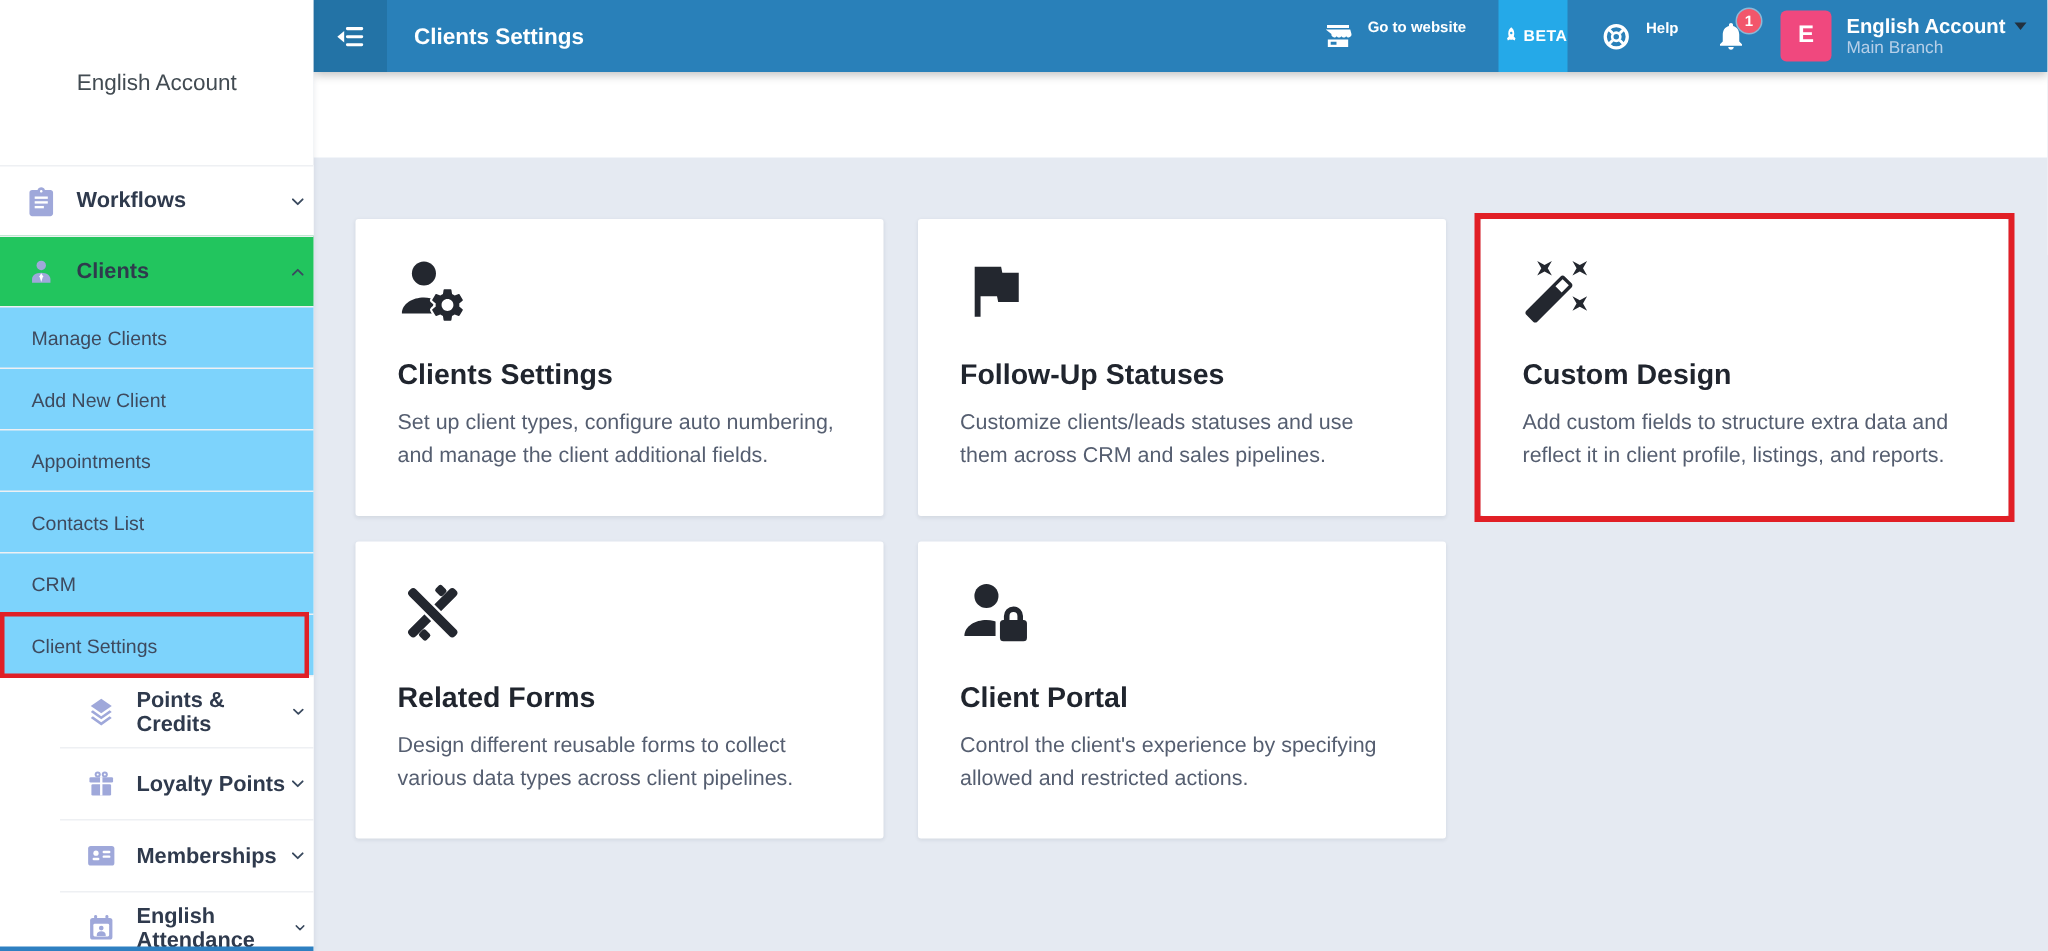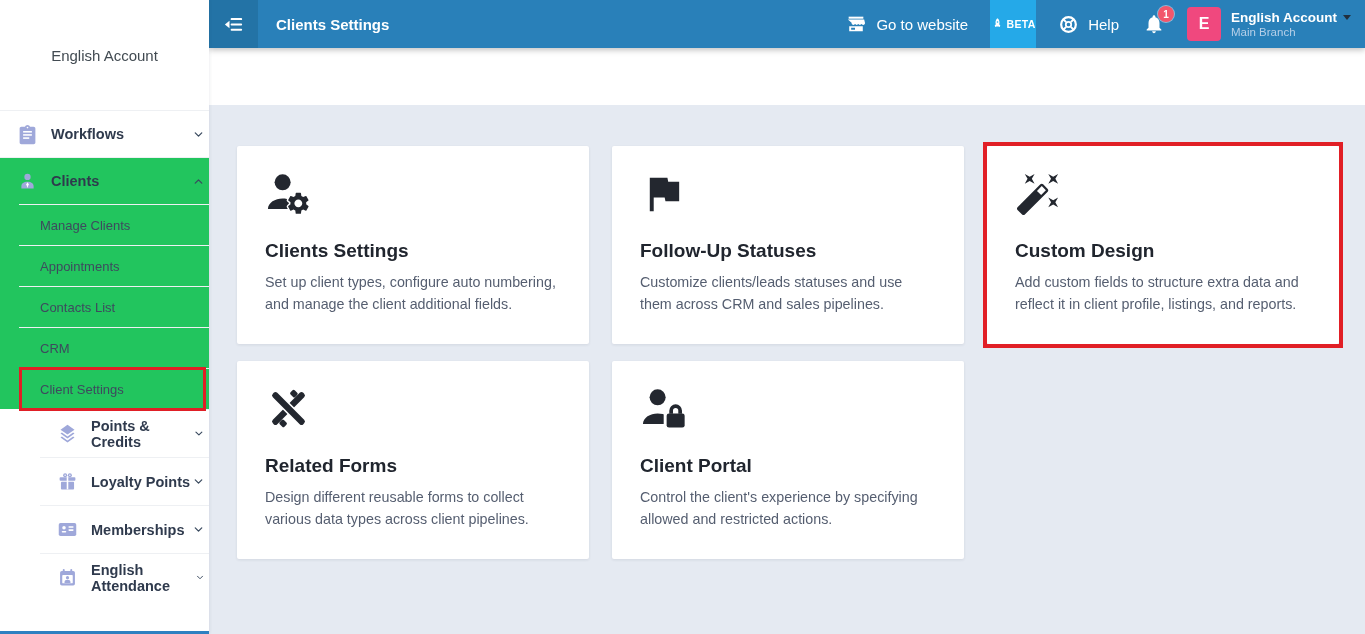--- a/index.html
+++ b/index.html
@@ -11,36 +11,36 @@
              z-index:5; box-shadow:1px 0 3px rgba(30,40,70,.07); }
   .side-head { height:110px; display:flex; align-items:center; justify-content:center;
                font-size:15px; font-weight:500; color:#424b52; }
   .m-item { height:47px; display:flex; align-items:center; padding:0 4px 0 17px;
             border-top:1px solid #eef0f3; cursor:pointer; background:#fff; }
   .m-item.active { background:#22c55e; }
   .m-item.tall { height:48px;margin-left:40px; }
   .m-icon { width:21px; height:21px; margin-right:13px; flex:0 0 auto; }
   .m-label { font-size:14.5px; font-weight:700; color:#2f3a4d; }
   .chev { width:13px; height:13px; margin-left:auto; }
-  .submenu { background:#22c55e;padding-left:19px; }
+  .submenu { background:#7dd3fc; }
   .s-item { position:relative; height:41px; display:flex; align-items:center; padding-left:21px;
             font-size:13px; color:#3e4a5e; border-top:1px solid #eef0f3; cursor:pointer; }
   .annotation-box { position:absolute; pointer-events:none; z-index:9; }
   .side-annotation { left:0; right:3px; top:-2px; bottom:-2px; border:3px solid #e01f26; }
   .side-strip { position:absolute; left:0; bottom:0; width:209px; height:3px; background:#2e80c1; }
 
   
   .topbar { position:absolute; left:209px; right:0; top:0; height:48px; background:#2980b9;
             display:flex; align-items:center; color:#fff; z-index:4;
             box-shadow:0 2px 6px rgba(0,0,0,.25); }
   .toggle { width:49px; height:48px; background:#2373a6; display:flex; align-items:center;
             justify-content:center; cursor:pointer; flex:0 0 auto; }
   .tb-title { margin-left:18px; font-size:15px; font-weight:700; }
   .tb-right { margin-left:auto; display:flex; align-items:center; height:48px; }
-  .tb-link { display:flex; align-items:center; gap:9px; font-size:15px; font-weight:400;
+  .tb-link { display:flex; align-items:flex-start; gap:9px; font-size:10px; font-weight:700;
              cursor:pointer; }
   .website { margin-right:22px; }
   .beta { width:46px; height:48px; background:#25a9e8; display:flex; flex-direction:row;
           align-items:center; justify-content:center; gap:1px; font-size:10.5px; font-weight:700;
           letter-spacing:.4px; cursor:pointer; }
   .help { margin:0 24px 0 22px; }
   .bell { position:relative; margin-right:22px; cursor:pointer; display:flex; }
   .badge { position:absolute; top:-7px; right:-9px; min-width:16px; height:16px; border-radius:8px;
            background:#f2566b; color:#fff; font-size:10px; font-weight:700; display:flex;
            align-items:center; justify-content:center; box-shadow:0 0 0 1px rgba(255,255,255,.45); }
@@ -98,20 +98,23 @@
       <svg class="chev" viewBox="0 0 24 24">
           <path d="M6 15l6-6 6 6" fill="none" stroke="#3a4a5f" stroke-width="2.3" stroke-linecap="round" stroke-linejoin="round"></path>
         </svg>
     </div>
 
     <div class="submenu">
       <div class="s-item">
           <span>Manage Clients</span>
         </div>
       <div class="s-item">
+          <span>Add New Client</span>
+        </div>
+      <div class="s-item">
           <span>Appointments</span>
         </div>
       <div class="s-item">
           <span>Contacts List</span>
         </div>
       <div class="s-item">
           <span>CRM</span>
         </div>
       <div class="s-item">
         <span>Client Settings</span>

